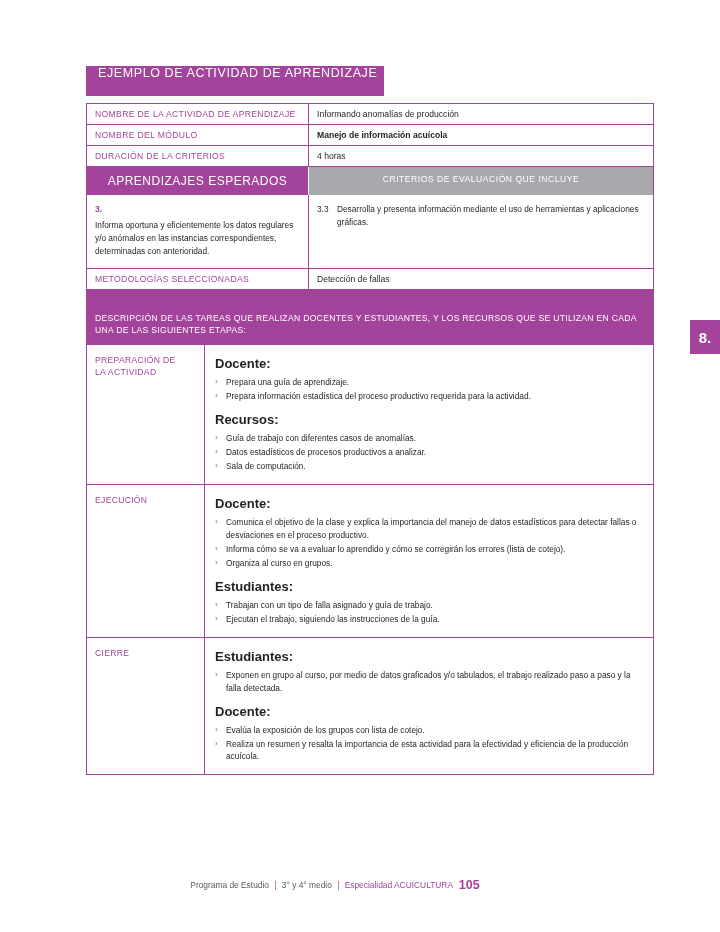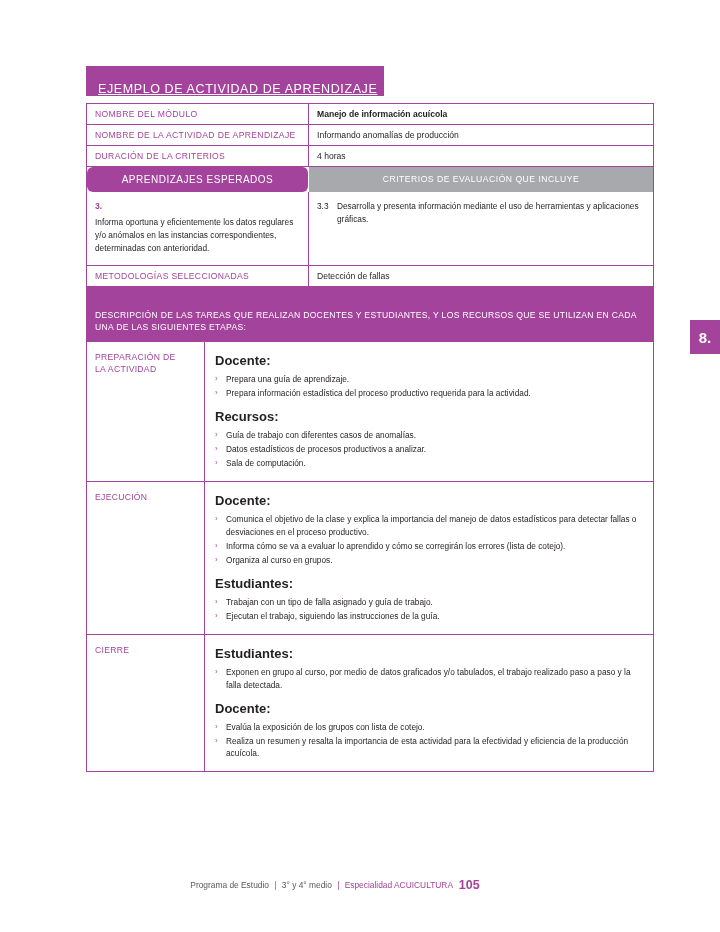--- a/index.html
+++ b/index.html
@@ -25,26 +25,25 @@
   
   .banner {
     position: absolute;
     left: 86px;
     top: 66px;
     width: 298px;
     height: 30px;
     background: #a3439b;
     color: #ffffff;
     display: flex;
-    align-items: flex-end;
+    align-items: flex-start;
     padding-left: 12px;
     box-sizing: border-box;
     font-size: 12.5px;
     letter-spacing: 0.6px;
-    text-decoration: underline;
   }
 
   
   .table {
     position: absolute;
     left: 86px;
     top: 103px;
     width: 568px;
     border: 1px solid #a3439b;
     box-sizing: border-box;
@@ -77,26 +76,25 @@
   }
   .cell-value.bold { font-weight: bold; }
 
   
   .row-heads { display: flex; }
   .head-left {
     width: 222px;
     box-sizing: border-box;
     background: #a3439b;
     color: #ffffff;
-    font-size: 10px;
+    font-size: 12px;
     letter-spacing: 0.5px;
     text-align: center;
     padding: 7px 4px;
     border-right: 1px solid #ffffff;
-    border-radius: 6px;
   }
   .head-right {
     flex: 1;
     box-sizing: border-box;
     background: #a7a9ac;
     color: #ffffff;
     font-size: 8.6px;
     letter-spacing: 0.5px;
     text-align: center;
     padding: 7px 12px;
@@ -235,27 +233,27 @@
 
 <div class="page">
 
   <div class="banner">
     <span>EJEMPLO DE ACTIVIDAD DE APRENDIZAJE</span>
   </div>
 
   <div class="table">
 
     <div class="row">
+      <div class="cell-label">NOMBRE DE LA ACTIVIDAD DE APRENDIZAJE</div>
+      <div class="cell-value">Informando anomalías de producción</div>
+    </div>
+
+    <div class="row">
       <div class="cell-label">NOMBRE DEL MÓDULO</div>
       <div class="cell-value bold">Manejo de información acuícola</div>
-    </div>
-
-    <div class="row">
-      <div class="cell-label">NOMBRE DE LA ACTIVIDAD DE APRENDIZAJE</div>
-      <div class="cell-value">Informando anomalías de producción</div>
     </div>
 
     <div class="row">
       <div class="cell-label">DURACIÓN DE LA CRITERIOS</div>
       <div class="cell-value">4 horas</div>
     </div>
 
     <div class="row-heads">
       <div class="head-left">APRENDIZAJES ESPERADOS</div>
       <div class="head-right">CRITERIOS DE EVALUACIÓN QUE INCLUYE</div>

